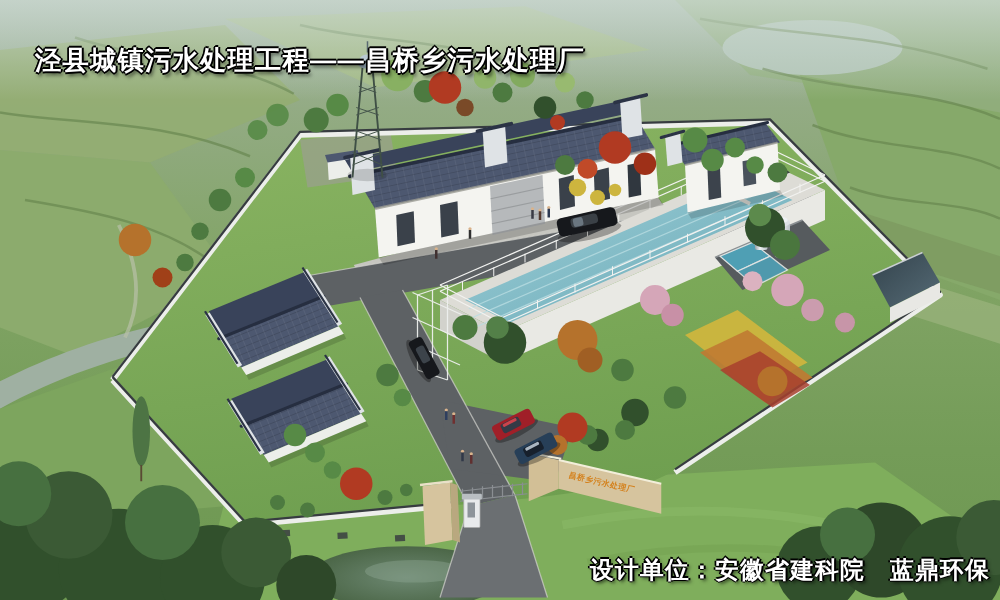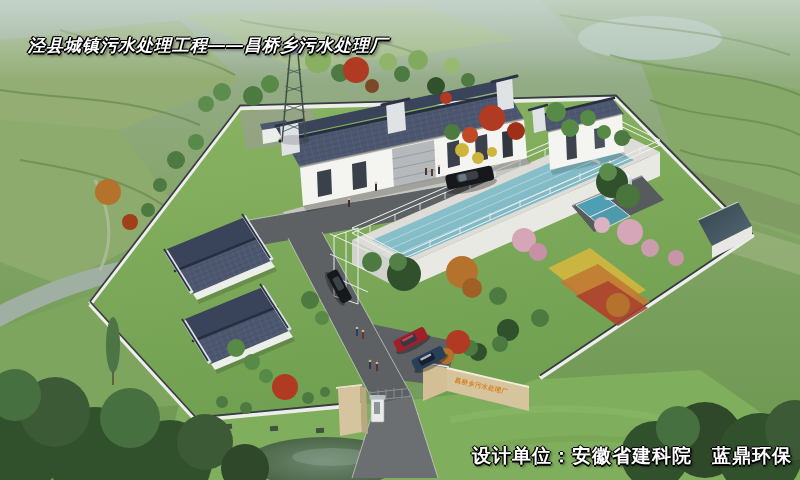--- a/index.html
+++ b/index.html
@@ -1,25 +1,24 @@
 <!DOCTYPE html>
 <html style="--title_color: #ffffff; --haze: #a9bcae; --field_light: #9db87c; --field_mid: #83a765; --field_deep: #6f9a52; --lawn: #7cab58; --road: #5d6164; --road_outer: #6b6f72; --pavement: #c6c6c0; --wall_white: #eceeea; --wall_cap: #373c40; --roof_dark: #4d5870; --roof_shadow: #39435a; --ridge: #262e40; --building_wall: #f4f4f0; --tank_concrete: #dddcd6; --water_teal: #7fbcc8; --pool_blue: #4f9fb4; --steel: #c5ccd2; --tree_green: #4d7a40; --tree_dark: #31502c; --bamboo_green: #578a46; --maple_red: #b13a22; --maple_orange: #b5722c; --blossom_pink: #d5a6b8; --shrub_yellow: #cdb53e; --flower_yellow: #cdb53e; --flower_orange: #c07a32; --flower_red: #a8402e; --sign_beige: #d6c49e; --sign_text_orange: #d4821e; --car_black: #16181c; --car_red: #a01f28; --car_blue: #273f58; --pond: #54704f;"><head>
 <meta charset="utf-8">
 <style>
   html,body{margin:0;padding:0;background:#222;}
   .stage{position:relative;width:800px;height:480px;overflow:hidden;
          font-family:"Liberation Sans","DejaVu Sans",sans-serif;}
   .stage svg{position:absolute;left:0;top:0;}
   .overlay-title{
     position:absolute;left:28px;top:34px;
-    font-size:17px;font-weight:bold;color:var(--title_color,#fff);
+    font-size:21px;font-weight:bold;color:var(--title_color,#fff);
     letter-spacing:1px;white-space:nowrap;
     text-shadow:-1.5px 0 #000,1.5px 0 #000,0 -1.5px #000,0 1.5px #000,
                 -1px -1px 0 #000,1px 1px 0 #000,2px 3px 3px rgba(0,0,0,.55);
-    font-style:italic;
   }
   .overlay-credit{
     position:absolute;left:472px;top:443px;
     font-size:19px;font-weight:bold;color:var(--title_color,#fff);
     letter-spacing:1px;white-space:nowrap;
     text-shadow:-1.5px 0 #000,1.5px 0 #000,0 -1.5px #000,0 1.5px #000,2px 2px 3px rgba(0,0,0,.7);
   }
   
   .road{fill:var(--road,#5d6164)}
   .road-outer{fill:var(--road_outer,#6b6f72)}

